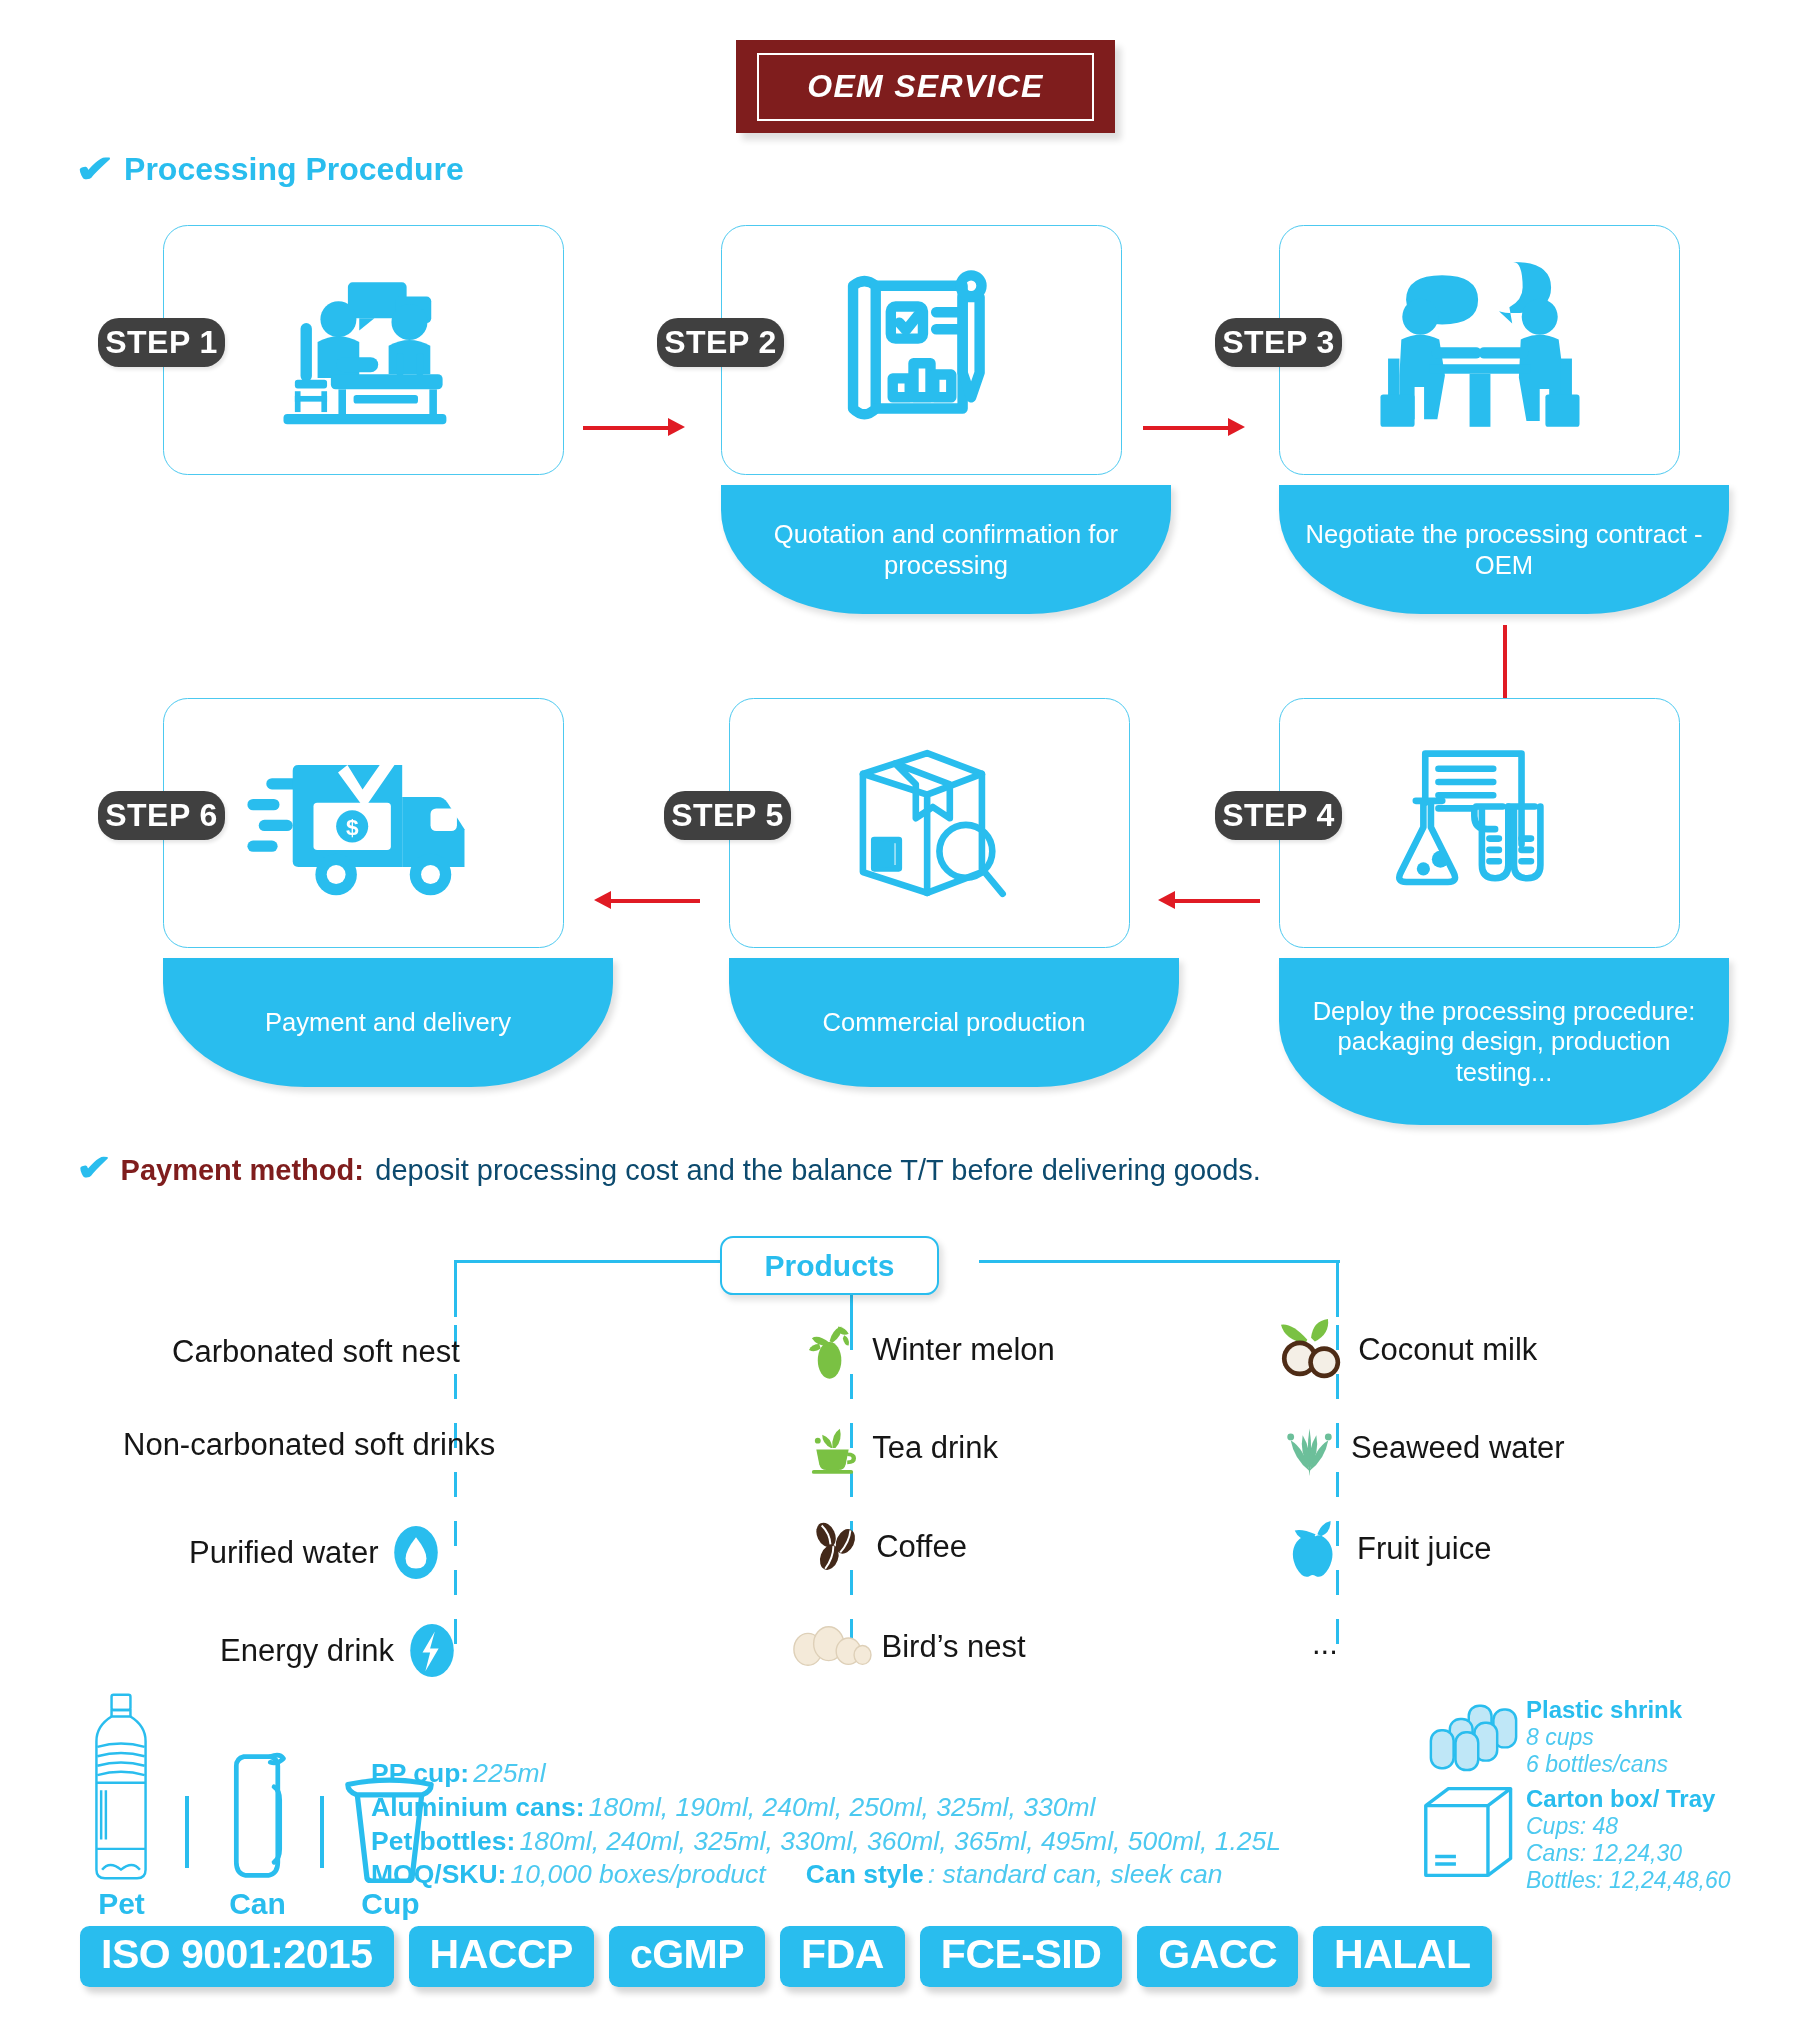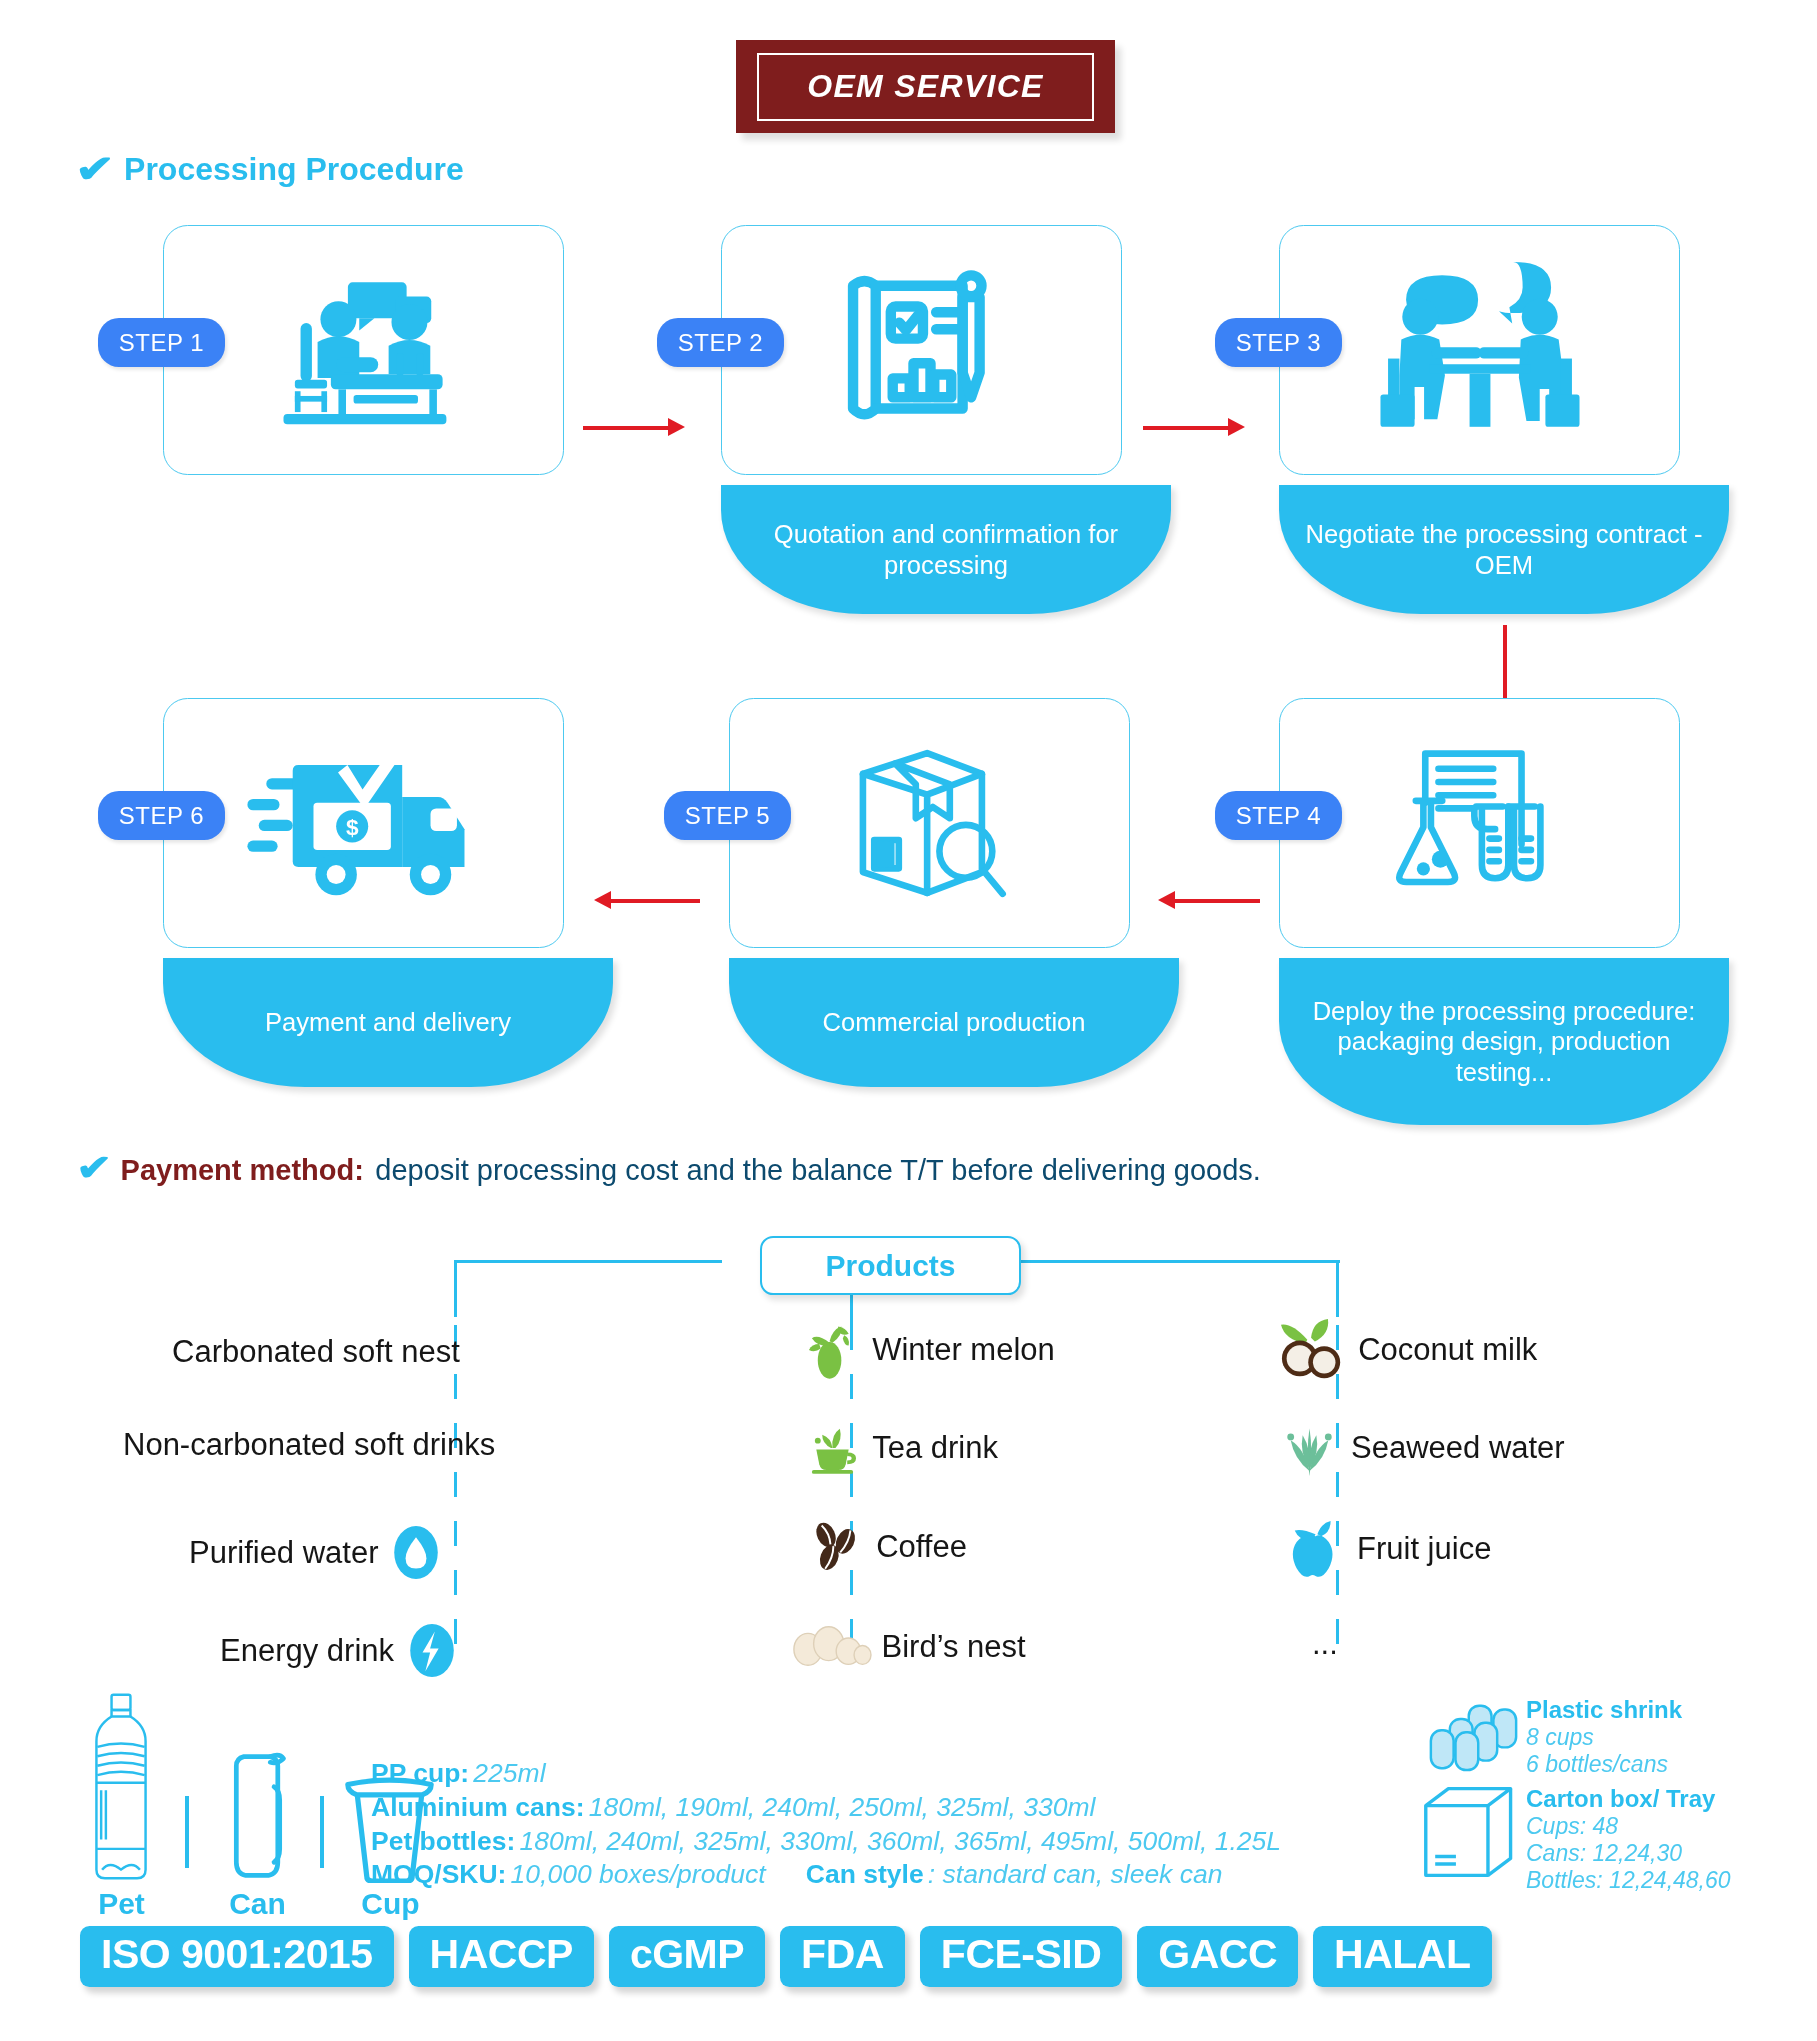--- a/index.html
+++ b/index.html
@@ -44,24 +44,24 @@
   
   .card {
     position: absolute;
     border: 1.5px solid #4cc9f0;
     border-radius: 24.6px;
     background: #ffffff;
     display: flex; align-items: center; justify-content: center;
   }
   .step-pill {
     position: absolute;
-    background: #3b82f6;
+    background: #404040;
     color: #ffffff;
     border-radius: 21px;
-    font-size: 24px; font-weight: normal;
+    font-size: 32px; font-weight: bold;
     display: flex; align-items: center; justify-content: center;
     letter-spacing: 0.5px;
     box-shadow: 1.9px 2.8px 3.8px rgba(0,0,0,0.10);
     z-index: 5;
   }
   .caption {
     position: absolute;
     background: #29bdee;
     color: #ffffff;
     display: flex; align-items: center; justify-content: center;
@@ -102,27 +102,26 @@
   }
   .pay-check {
     color: #29bdee; font-size: 36px; font-weight: bold; transform: scaleX(1.2);
   }
   .pay-bold { color: #7f1d1d; font-size: 29px; font-weight: bold; }
   .pay-rest { color: #0c4a6e; font-size: 29px; font-weight: normal; }
 
   
   .prod-box {
     position: absolute; left: 720px; top: 1236px;
-    width: 261px; height: 59px;
+    width: 219px; height: 59px;
     border: 2.4px solid #29bdee; border-radius: 13.2px;
     background: #ffffff;
     display: flex; align-items: center; justify-content: center;
     box-shadow: 3.8px 4.7px 6.6px rgba(0,0,0,0.12);
     z-index: 4;
-    margin-left: 40px;
   }
   .prod-box-text { color: #29bdee; font-size: 30px; font-weight: bold; }
 
   .tline { position: absolute; background: #29bdee; }
   .tline.h { height: 3.3px; }
   .tline.v { width: 3.3px; }
   .dash-v {
     position: absolute; width: 3.3px;
     background: repeating-linear-gradient(to bottom,
       #29bdee 0px, #29bdee 24.6px, transparent 24.6px, transparent 49px);

